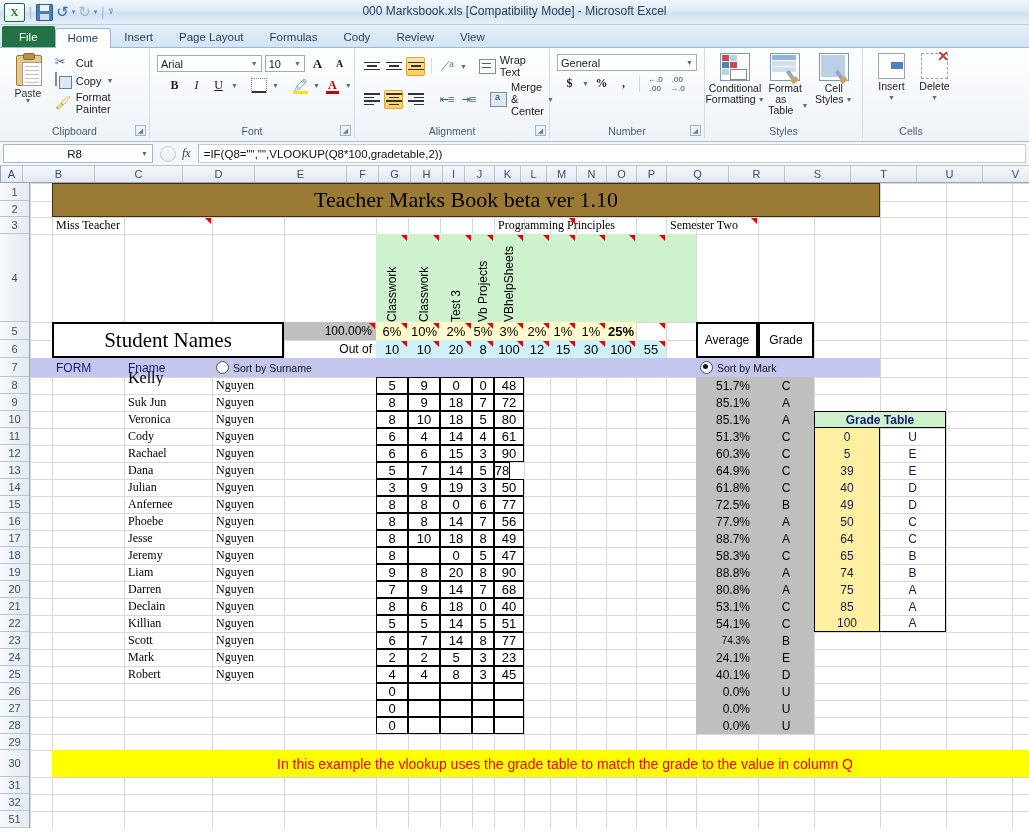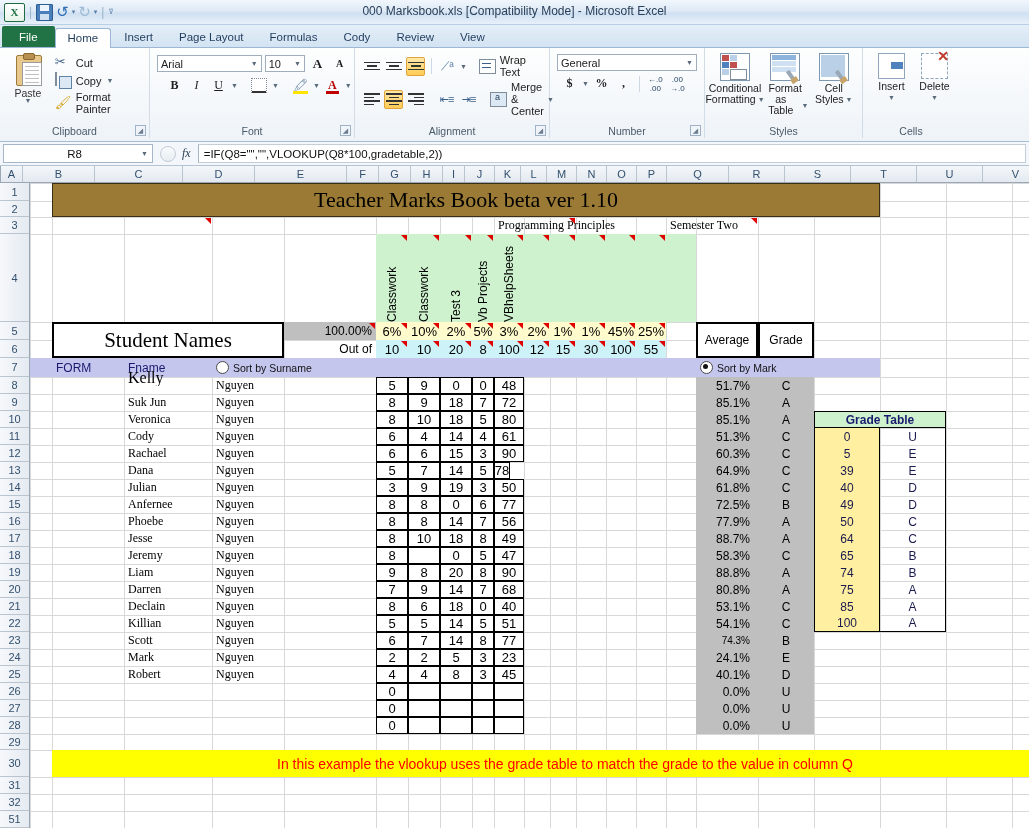--- a/index.html
+++ b/index.html
@@ -638,20 +638,21 @@
           <div class="gl-h" style="top: 500px; width: 1048px;"></div>
           <div class="gl-h" style="top: 517px; width: 1048px;"></div>
           <div class="gl-h" style="top: 534px; width: 1048px;"></div>
           <div class="gl-h" style="top: 551px; width: 1048px;"></div>
           <div class="gl-h" style="top: 567px; width: 1048px;"></div>
           <div class="gl-h" style="top: 594px; width: 1048px;"></div>
           <div class="gl-h" style="top: 611px; width: 1048px;"></div>
           <div class="gl-h" style="top: 628px; width: 1048px;"></div>
         </div>
     <div class="cell banner serif ctr" style="left: 22px; top: 0px; width: 828px; height: 34px;">Teacher Marks Book beta ver 1.10</div>
+        <div class="cell lft serif" style="left: 22px; top: 34px; width: 232px; height: 17px; font-size: 12px;">Miss Teacher</div>
         <div class="cell lft serif" style="left: 464px; top: 34px; width: 142px; height: 17px; font-size: 12px;">Programming Principles</div>
         <div class="cell lft serif" style="left: 636px; top: 34px; width: 148px; height: 17px; font-size: 12px;">Semester Two</div>
         <div class="marker" style="left: 175px; top: 35px;"></div>
         <div class="marker" style="left: 539px; top: 35px;"></div>
         <div class="marker" style="left: 721px; top: 35px;"></div>
         <div class="cell greenhdr" style="left: 346px; top: 51px; width: 320px; height: 88px;"></div>
         <div class="cell greenhdr vtext ctr" style="left: 346px; top: 51px; width: 32px; height: 88px; font-size: 12px; padding-bottom: 3px; background: transparent;">Classwork</div>
         <div class="marker" style="left: 371px; top: 52px;"></div>
         <div class="cell greenhdr vtext ctr" style="left: 378px; top: 51px; width: 32px; height: 88px; font-size: 12px; padding-bottom: 3px; background: transparent;">Classwork</div>
         <div class="marker" style="left: 403px; top: 52px;"></div>
@@ -686,21 +687,21 @@
         <div class="cell yellowrow ctr" style="left: 464px; top: 139px; width: 30px; height: 18px; font-size: 13px;">3%</div>
         <div class="marker" style="left: 487px; top: 140px;"></div>
         <div class="cell yellowrow ctr" style="left: 494px; top: 139px; width: 26px; height: 18px; font-size: 13px;">2%</div>
         <div class="marker" style="left: 513px; top: 140px;"></div>
         <div class="cell yellowrow ctr" style="left: 520px; top: 139px; width: 26px; height: 18px; font-size: 13px;">1%</div>
         <div class="marker" style="left: 539px; top: 140px;"></div>
         <div class="cell yellowrow ctr" style="left: 546px; top: 139px; width: 30px; height: 18px; font-size: 13px;">1%</div>
         <div class="marker" style="left: 569px; top: 140px;"></div>
         <div class="cell yellowrow ctr" style="left: 576px; top: 139px; width: 30px; height: 18px; font-size: 13px;">45%</div>
         <div class="marker" style="left: 599px; top: 140px;"></div>
-        <div class="cell yellowrow ctr" style="left: 606px; top: 139px; width: 30px; height: 18px; font-size: 13px;">25%</div>
+        <div class="cell yellowrow ctr" style="left: 576px; top: 139px; width: 30px; height: 18px; font-size: 13px; font-weight: bold;">25%</div>
         <div class="marker" style="left: 629px; top: 140px;"></div>
         <div class="cell cyanrow ctr" style="left: 346px; top: 157px; width: 32px; height: 18px; font-size: 13px;">10</div>
         <div class="marker" style="left: 371px; top: 158px;"></div>
         <div class="cell cyanrow ctr" style="left: 378px; top: 157px; width: 32px; height: 18px; font-size: 13px;">10</div>
         <div class="marker" style="left: 403px; top: 158px;"></div>
         <div class="cell cyanrow ctr" style="left: 410px; top: 157px; width: 32px; height: 18px; font-size: 13px;">20</div>
         <div class="marker" style="left: 435px; top: 158px;"></div>
         <div class="cell cyanrow ctr" style="left: 442px; top: 157px; width: 22px; height: 18px; font-size: 13px;">8</div>
         <div class="marker" style="left: 457px; top: 158px;"></div>
         <div class="cell cyanrow ctr" style="left: 464px; top: 157px; width: 30px; height: 18px; font-size: 13px;">100</div>

